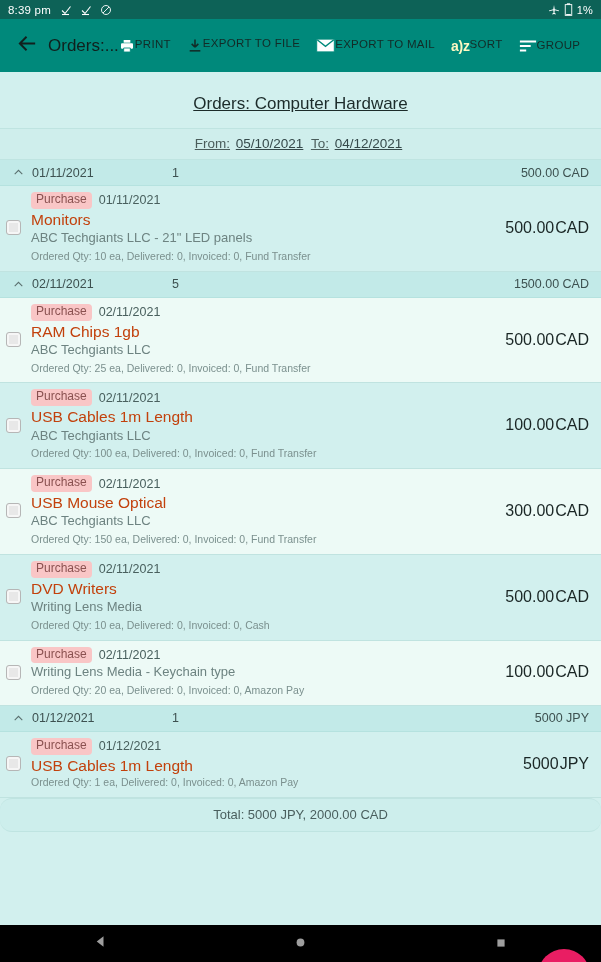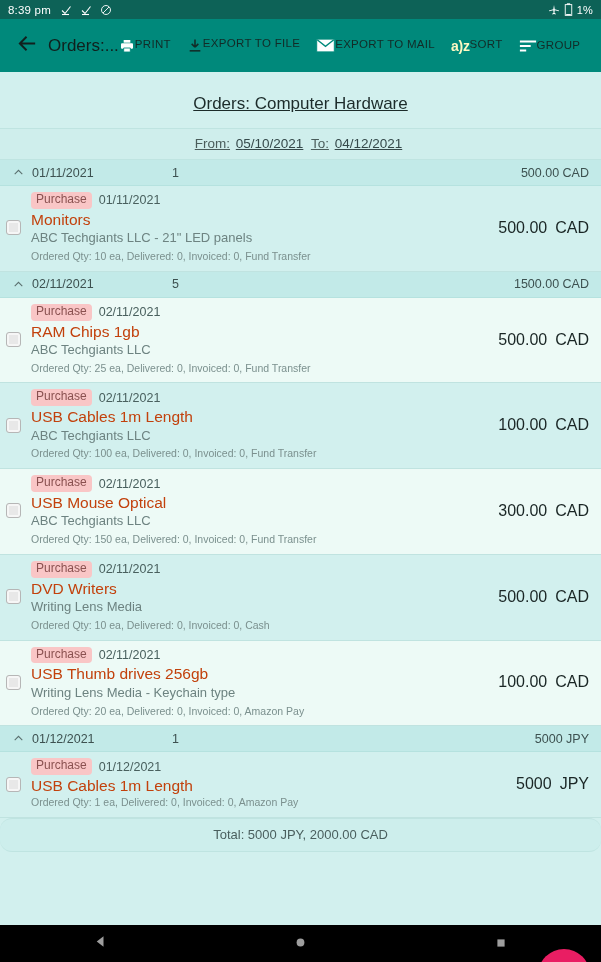--- a/index.html
+++ b/index.html
@@ -92,21 +92,21 @@
     padding: 1px 5px 2px 5px; border-radius: 4px; line-height: 1.15;
   }
   .rdate { font-size: 12.5px; color: #49605e; }
   .rtitle { font-size: 15.5px; color: #c2410c; line-height: 1.25; margin-bottom: 1px; }
   .rsub { font-size: 13px; color: #6d8381; line-height: 1.3; margin-bottom: 3px; }
   .rmeta { font-size: 10.5px; color: #7b908e; line-height: 1.3; }
   .ramt {
     flex: 0 0 auto; font-size: 16px; color: #1a2625;
     text-align: right; padding-left: 10px; white-space: nowrap;
   }
-  .ramt .cur { margin-left: 8px; }
+  .ramt .cur { margin-left: 1px; }
 
   
   .total {
     text-align: center; font-size: 13px; color: #4a5f5e;
     padding: 8px 0 9px 0; background: #cdeeec;
     border-top: 1px solid #bfe4e1; border-bottom: 1px solid #bfe4e1; border-radius: 12px;
   }
 
   
   .fab {
@@ -320,21 +320,20 @@
           </div>
           <div class="ramt"><span>500.00</span><span class="cur">CAD</span></div>
         </div>
         <div class="row even">
           <span class="chk"></span>
           <div class="rmain">
             <div class="rtop">
               <span class="badge">Purchase</span>
               <span class="rdate">02/11/2021</span>
             </div>
-            <div class="rtitle">USB Thumb drives 256gb</div>
             <div class="rsub">Writing Lens Media - Keychain type</div>
             <div class="rmeta">Ordered Qty: 20 ea, Delivered: 0, Invoiced: 0, Amazon Pay</div>
           </div>
           <div class="ramt"><span>100.00</span><span class="cur">CAD</span></div>
         </div>
         <div class="grp">
           <span class="chev">
             <svg width="13" height="13" viewBox="0 0 24 24">
               <path d="M5 15l7-7 7 7" fill="none" stroke="#5a6f6e" stroke-width="1.9"></path>
             </svg>

